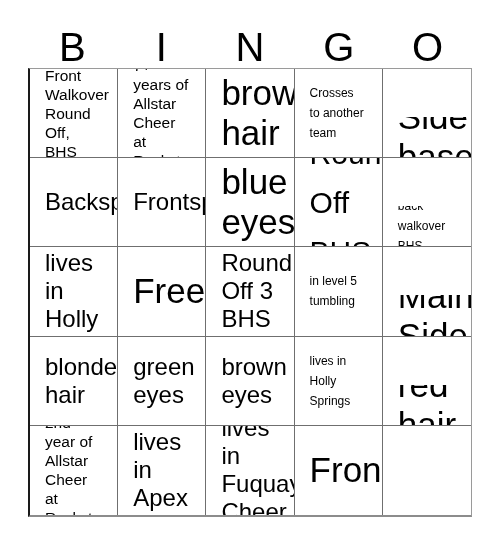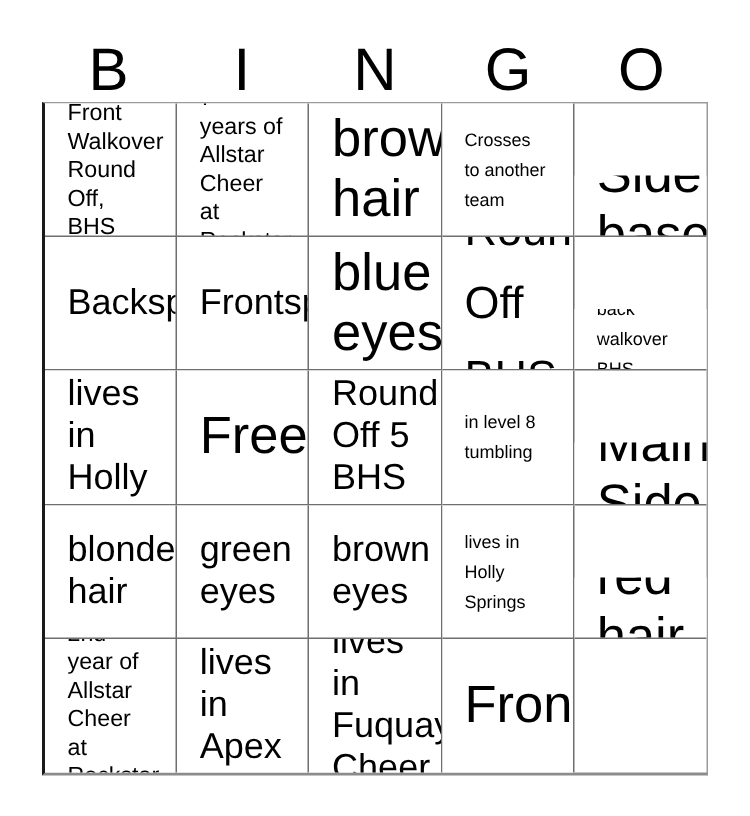--- a/index.html
+++ b/index.html
@@ -136,24 +136,24 @@
     <div class="cell">
       <span class="cell-text t-sm">back walkover BHS</span>
     </div>
     <div class="cell">
       <span class="cell-text t-md">lives in Holly</span>
     </div>
     <div class="cell">
       <span class="cell-text t-xl">Free!</span>
     </div>
     <div class="cell">
-      <span class="cell-text t-md">Round Off 5 BHS</span>
+      <span class="cell-text t-md">Round Off 3 BHS</span>
     </div>
     <div class="cell">
-      <span class="cell-text t-sm">in level 8 tumbling</span>
+      <span class="cell-text t-sm">in level 5 tumbling</span>
     </div>
 
     <div class="cell">
       <span class="cell-text t-xl">Main Side</span>
     </div>
     <div class="cell">
       <span class="cell-text t-md">blonde hair</span>
     </div>
     <div class="cell">
       <span class="cell-text t-md">green eyes</span>

